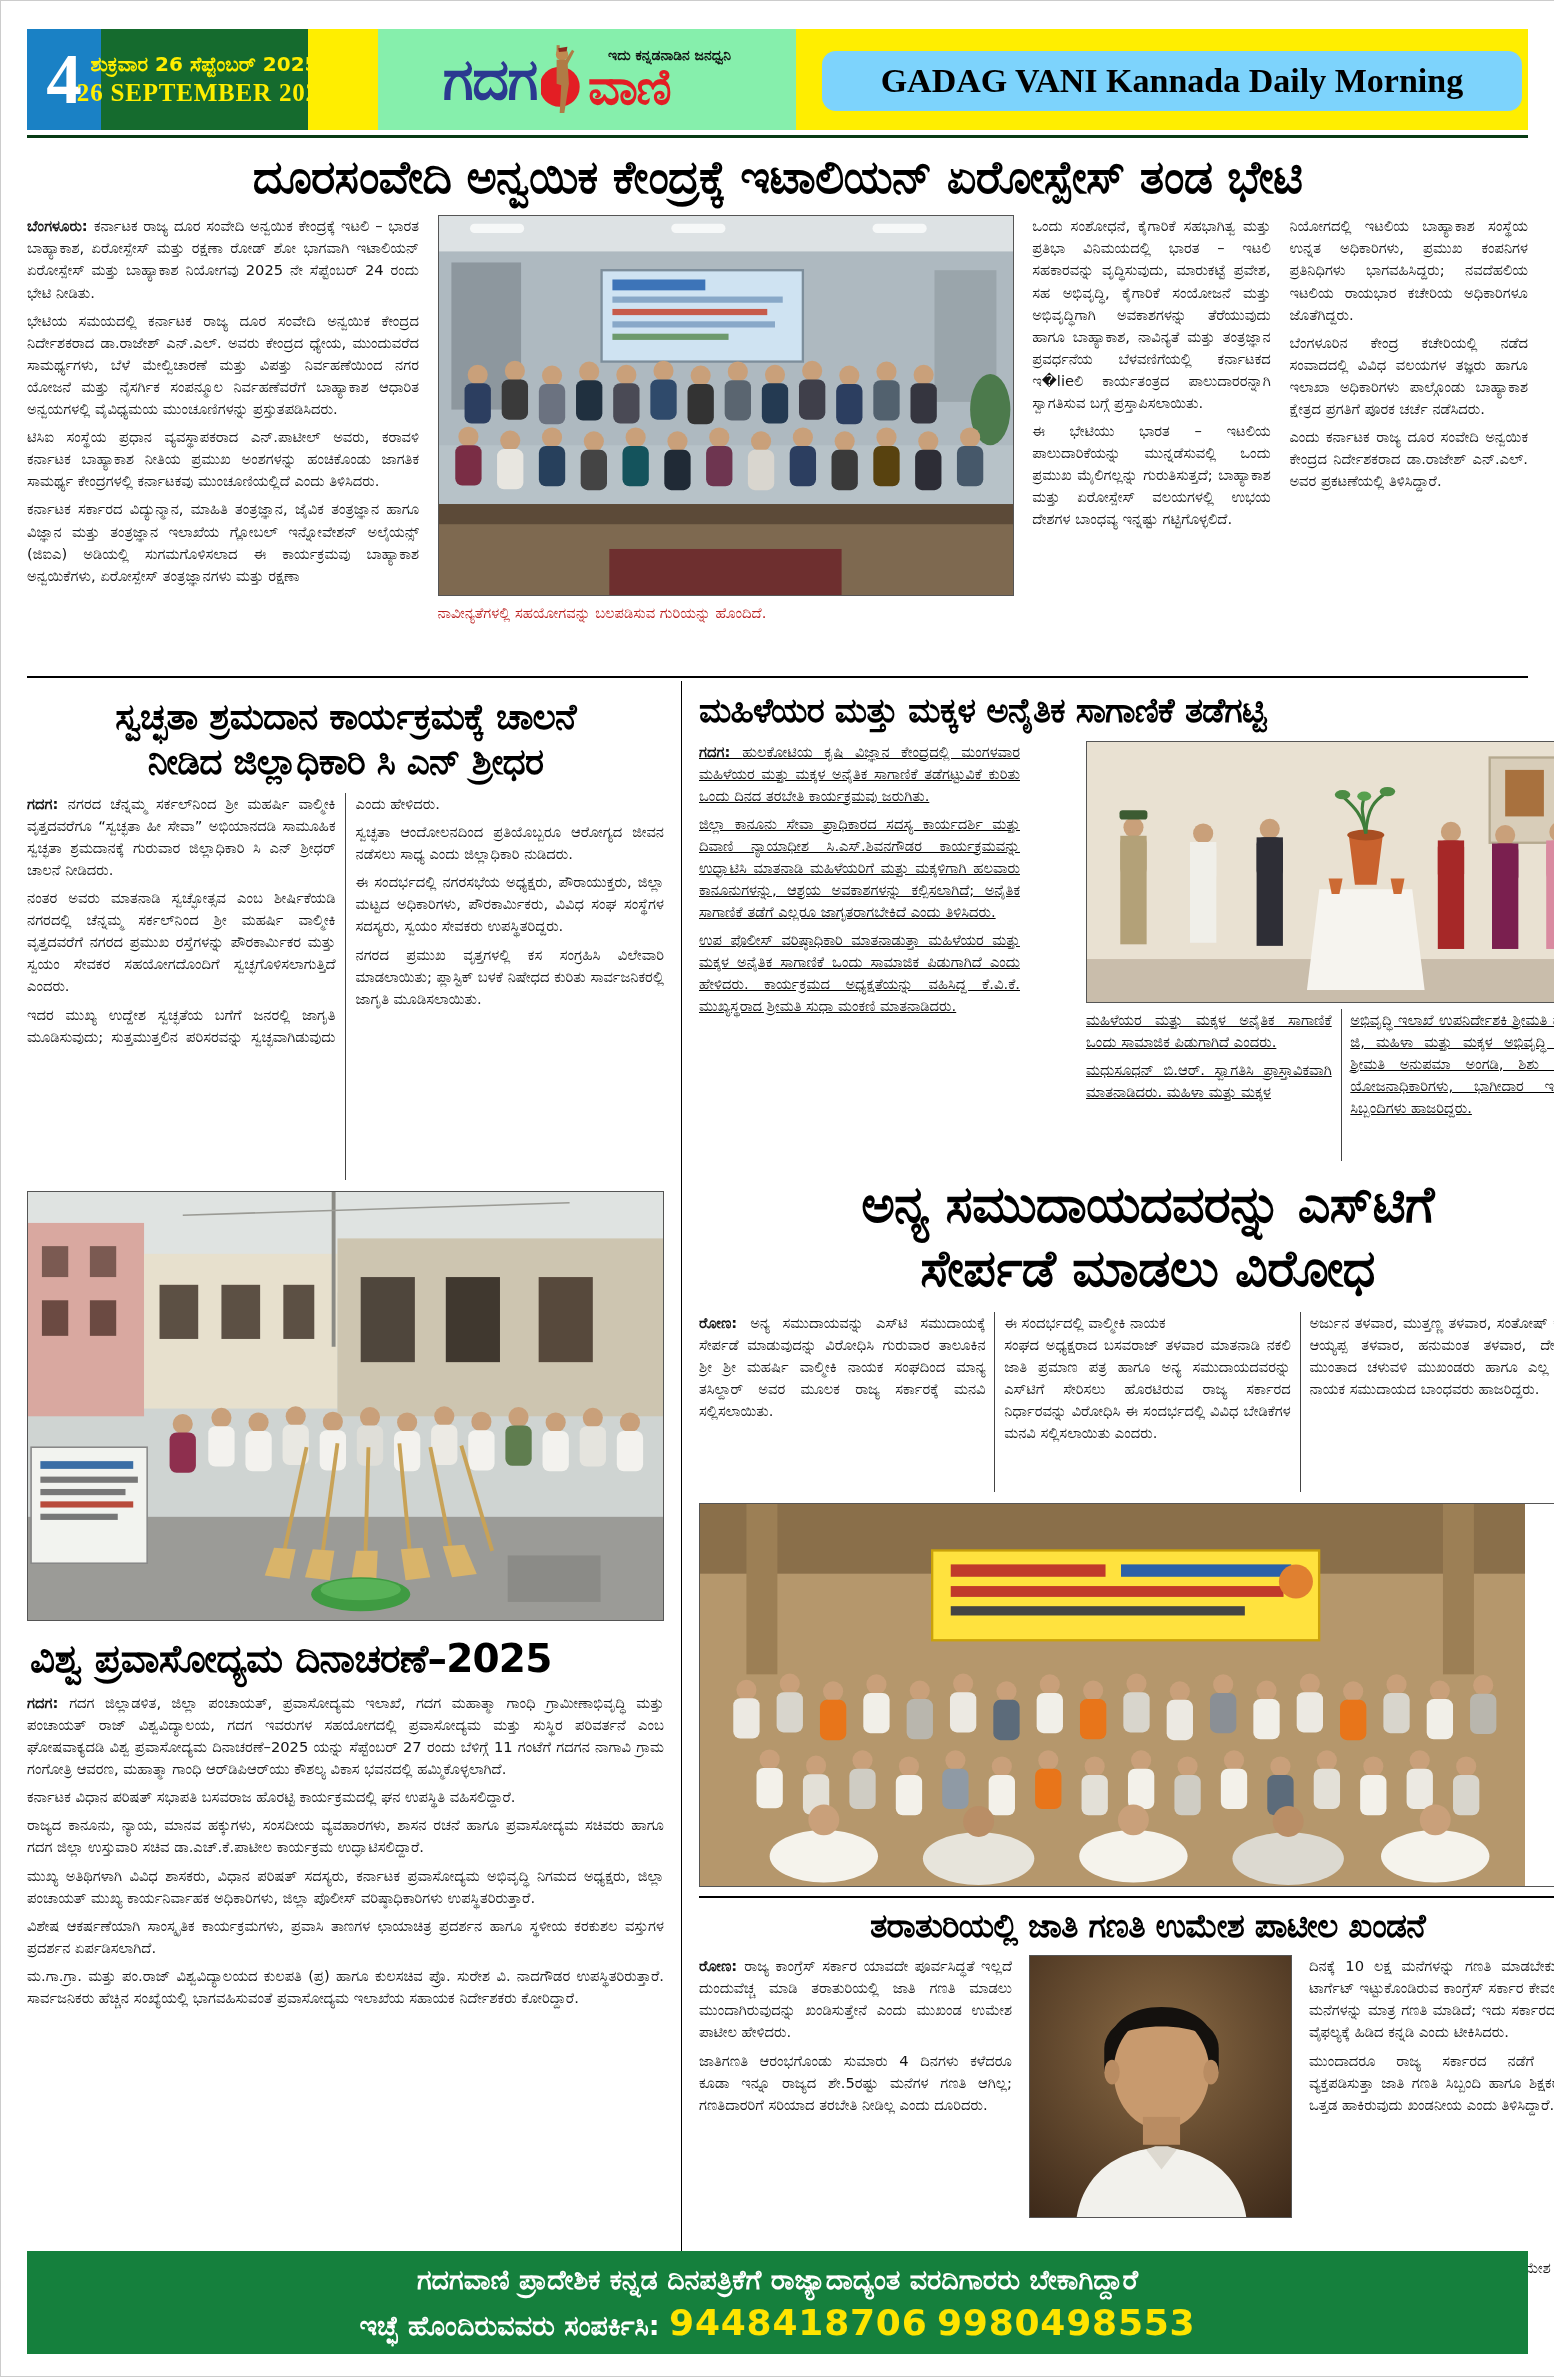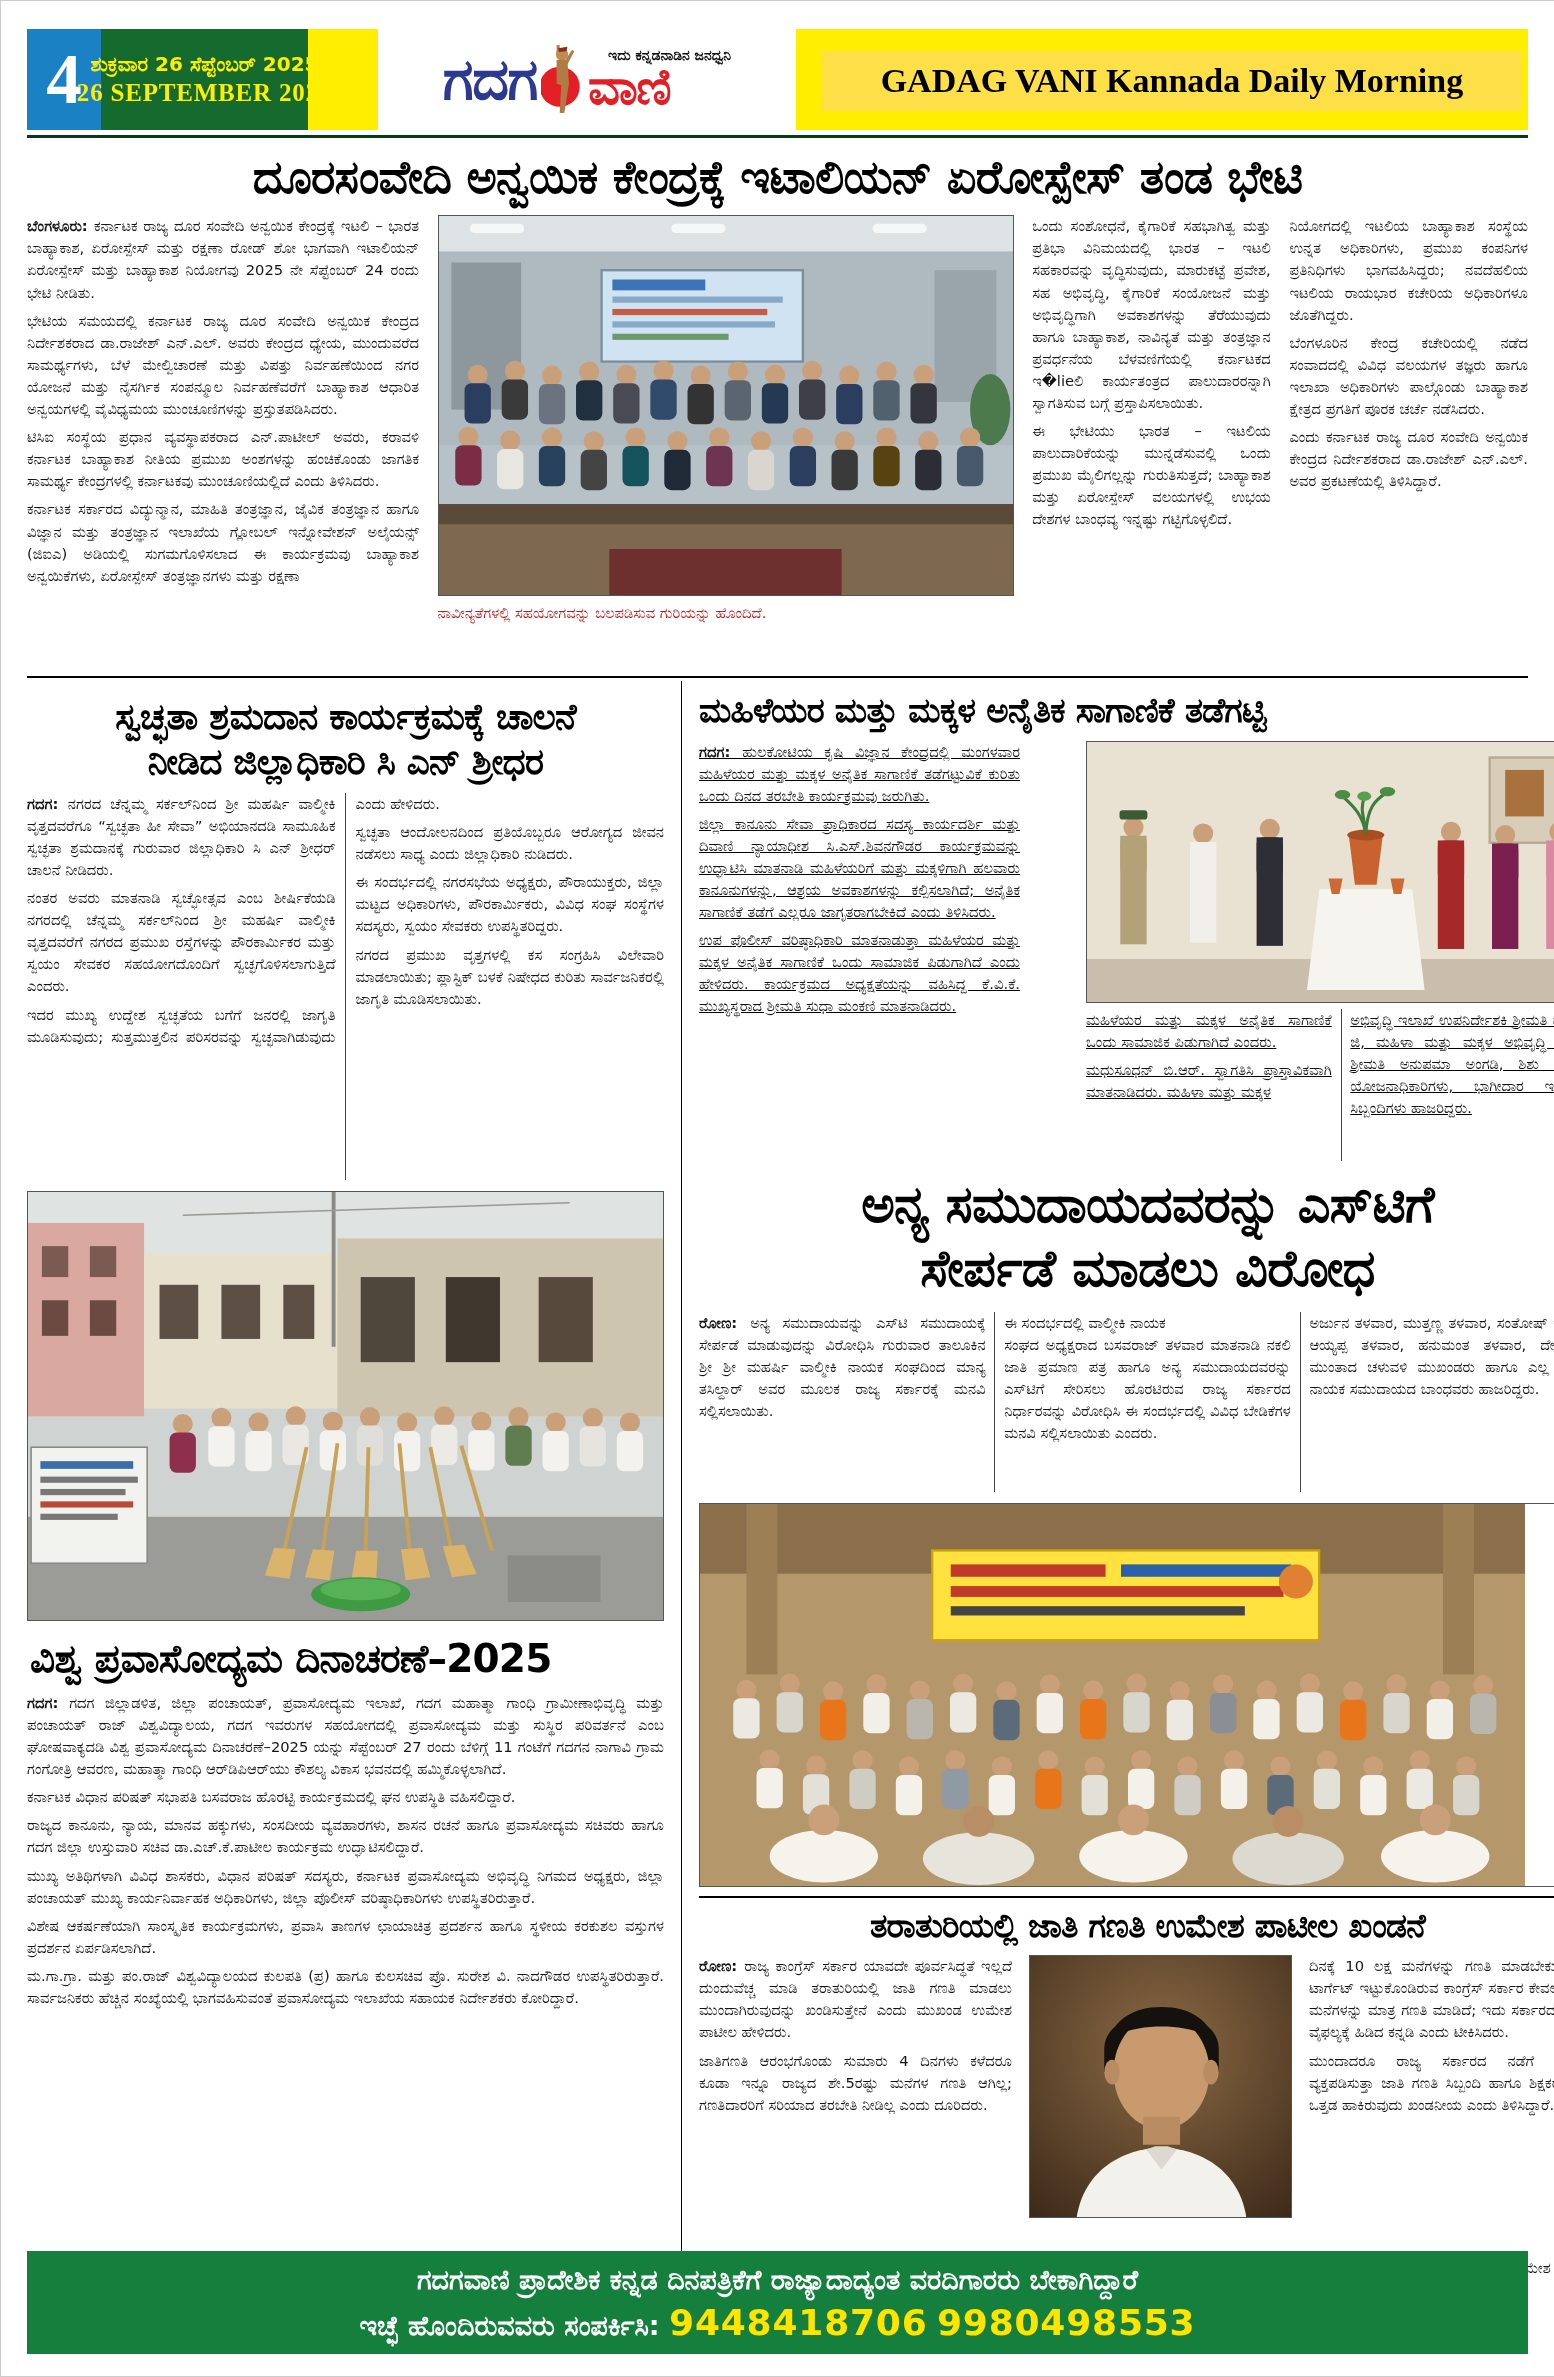--- a/index.html
+++ b/index.html
@@ -10,26 +10,26 @@
   .inner { padding:28px 26px 0 26px; }
 
   
   .band { display:flex; align-items:stretch; height:101px; background:#ffee00; position:relative; }
   .pagebox { width:74px; background:#1a81c5; color:#ffffff; display:flex; align-items:center; justify-content:center;
              font-size:71px; font-weight:bold; font-family:"Liberation Serif", serif; }
   .datebox { width:207px; background:#156b2e; color:#ffee00; display:flex; flex-direction:column;
              align-items:center; justify-content:center; gap:3.1px; padding:4.6px 6.2px; }
   .datebox .kn { font-family:"DejaVu Sans", sans-serif; font-size:20px; font-weight:bold; white-space:nowrap; }
   .datebox .en { font-family:"Liberation Serif", serif; font-size:25px; font-weight:bold; letter-spacing:0.8px; white-space:nowrap; }
-  .logo { width:418px; margin-left:70px; background:#ffffff; display:flex; align-items:center; justify-content:center; gap:4.6px; }
+  .logo { width:418px; margin-left:70px; background:#86efac; display:flex; align-items:center; justify-content:center; gap:4.6px; }
   .logo .kn1 { color:#2b3990; font-family:"DejaVu Sans", sans-serif; font-size:57px; font-weight:900; letter-spacing:-1.5px; }
   .logo .stack { display:flex; flex-direction:column; align-items:flex-start; }
   .logo .tag { color:#111; font-family:"DejaVu Sans", sans-serif; font-size:14px; font-weight:bold; margin-left:20px; }
   .logo .kn2 { color:#e31e24; font-family:"DejaVu Sans", sans-serif; font-size:50px; font-weight:900; letter-spacing:-1.5px; line-height:0.95; }
-  .engstrip { flex:1; margin:22px 6.2px 18.6px 26px; background:#fde047; display:flex; align-items:center; justify-content:center; }
+  .engstrip { flex:1; margin:22px 6.2px 18.6px 26px; background:#7dd3fc; display:flex; align-items:center; justify-content:center;border-radius:14px; }
   .engstrip span { font-family:"Liberation Serif", serif; font-weight:bold; font-size:34px; color:#000; white-space:nowrap; }
   .hdr-rule { height:3.9px; background:#073b14; margin-top:4.6px; }
 
   
   .headline-main { font-family:"DejaVu Sans", sans-serif; font-weight:900; color:#000;
                    font-size:46px; line-height:1.1; text-align:center; padding:14px 0 7.7px 0; letter-spacing:-0.8px; }
   h2.knh { font-family:"DejaVu Sans", sans-serif; font-weight:900; color:#000; letter-spacing:-0.8px; }
 
   
   .bodytext { font-family:"DejaVu Sans", sans-serif; font-size:14.7px; line-height:1.5; color:#141414;

